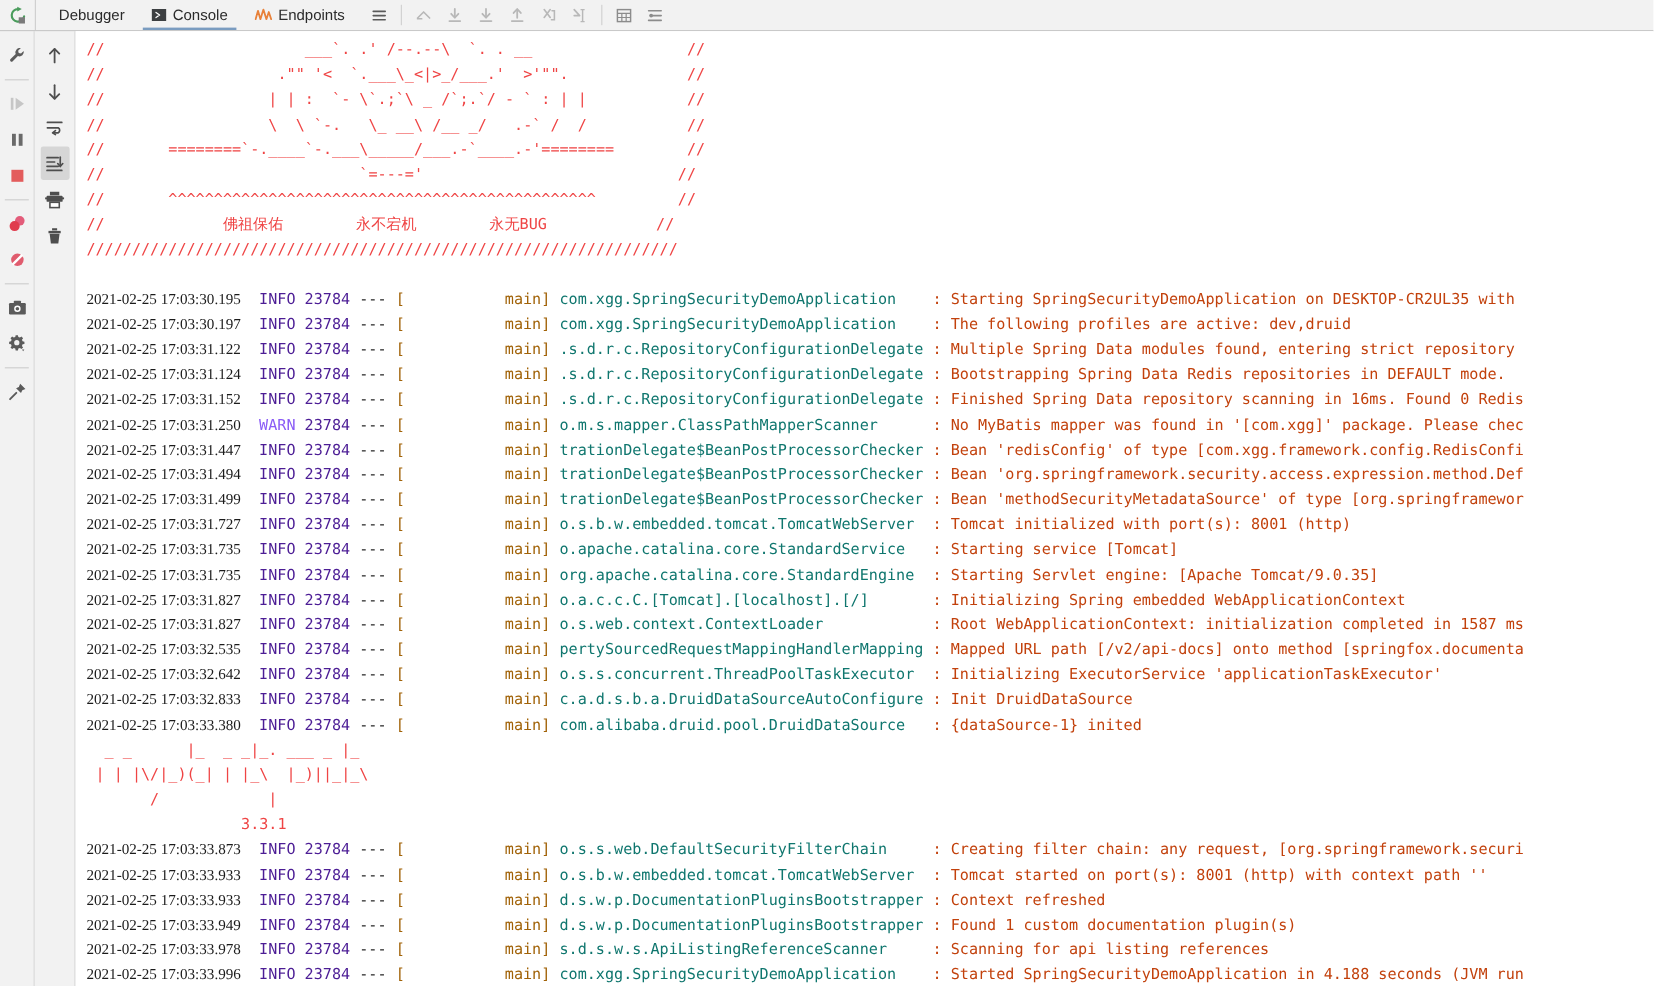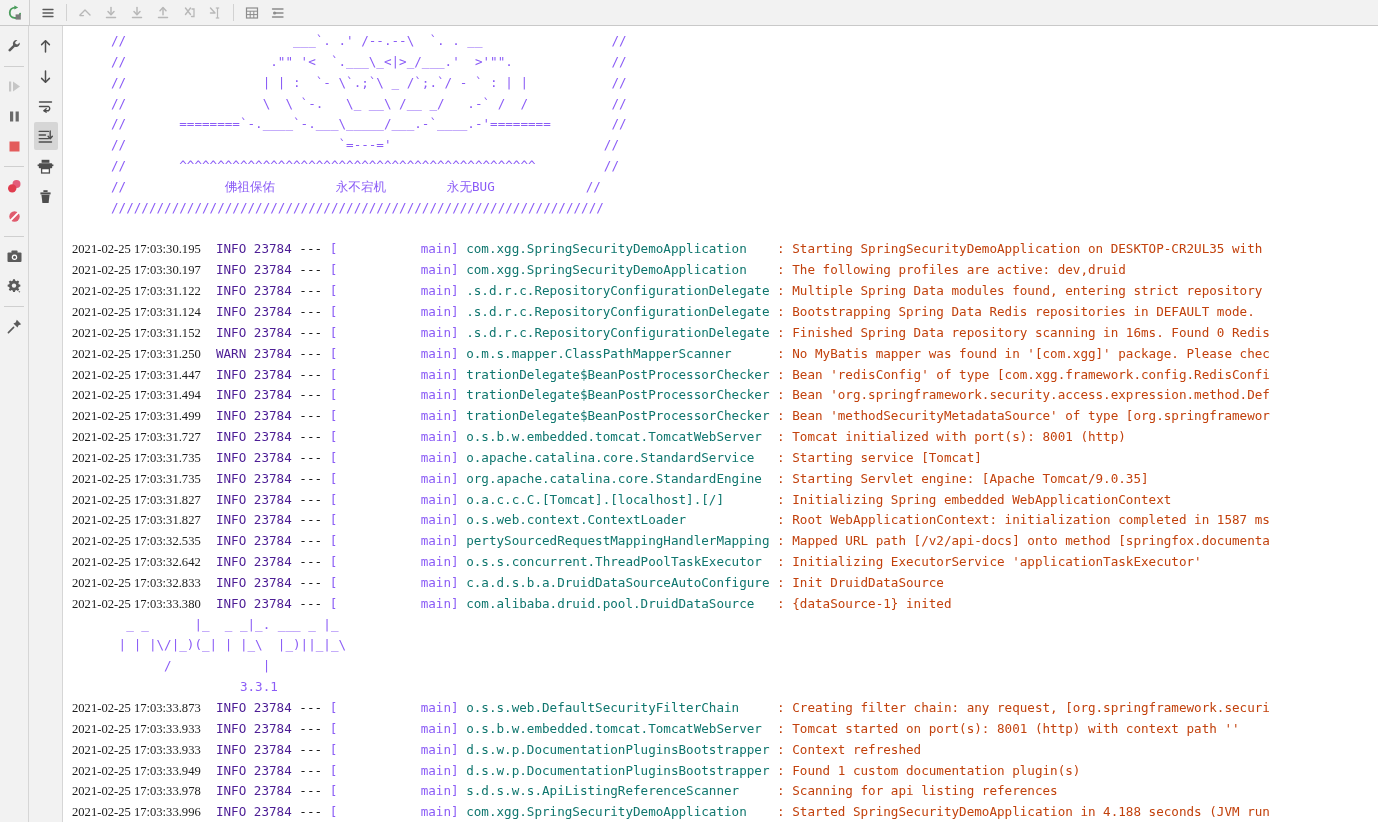--- a/index.html
+++ b/index.html
@@ -132,27 +132,27 @@
     font-family: "DejaVu Sans Mono", "Liberation Mono", monospace;
     font-size: 12.6px;
     line-height: 20.85px;
     color: #1c1c1c;
     white-space: pre;
     letter-spacing: 0px;
   }
   .ln { display: block; height: 20.85px; white-space: pre; }
   .c-time  { color: #1b1b1b; font-family: Liberation Serif, serif; }
   .c-info  { color: #4c1d95; }
-  .c-warn  { color: #4c1d95; }
+  .c-warn  { color: #8b5cf6; }
   .c-pid   { color: #4c1d95; }
   .c-dash  { color: #1b1b1b; }
-  .c-thread{ color: #8b5cf6; }
+  .c-thread{ color: #a16207; }
   .c-logger{ color: #0f766e; }
   .c-msg   { color: #c2410c; }
-  .c-banner{ color: #8b5cf6; margin-left: 39px; }
+  .c-banner{ color: #ef4444; }
   .blank   { display:block; height: 20.85px; }
 
   
   .vscroll {
     position: absolute;
     top: 0; right: 0;
     width: 0px; height: 100%;
   }
 
   svg { display: block; }
@@ -167,20 +167,45 @@
     <div class="rerun-cell">
       <span>
         <svg width="16" height="16" viewBox="0 0 16 16">
           <path d="M8 2.6 A5.2 5.2 0 1 0 13.1 8.6" fill="none" stroke="#4a9c5c" stroke-width="1.8" stroke-linecap="round"></path>
           <path d="M7.4 0.6 L11.2 2.6 L7.4 4.6 Z" fill="#4a9c5c"></path>
           <rect x="8.6" y="9.4" width="5.2" height="5.2" fill="#7a7a7a"></rect>
         </svg>
       </span>
     </div>
 
+    <div class="tabs">
+
+      <div class="tab">
+        <span class="tab-label">Debugger</span>
+      </div>
+
+      <div class="tab active">
+        <span>
+          <svg width="13" height="13" viewBox="0 0 13 13">
+            <rect x="0.5" y="1.5" width="12" height="10" fill="#3c3f41"></rect>
+            <path d="M4 4.4 L7 6.5 L4 8.6" fill="none" stroke="#ffffff" stroke-width="1.1" stroke-linecap="round" stroke-linejoin="round"></path>
+          </svg>
+        </span>
+        <span class="tab-label">Console</span>
+      </div>
+
+      <div class="tab">
+        <span>
+          <svg width="15" height="13" viewBox="0 0 15 13">
+            <path d="M1 10 L3 3 L5 10 L7.5 2 L10 10 L12 4 L14 10" fill="none" stroke="#e8813a" stroke-width="1.5" stroke-linejoin="round" stroke-linecap="round"></path>
+          </svg>
+        </span>
+        <span class="tab-label">Endpoints</span>
+      </div>
+    </div>
 
     <div class="tb-group" style="margin-left:6px;">
       <div class="tb-btn">
         <svg width="16" height="16" viewBox="0 0 16 16">
           <g stroke="#5a5a5a" stroke-width="1.3" stroke-linecap="round">
             <line x1="3" y1="4.5" x2="13" y2="4.5"></line>
             <line x1="3" y1="8" x2="13" y2="8"></line>
             <line x1="3" y1="11.5" x2="13" y2="11.5"></line>
           </g>
         </svg>

